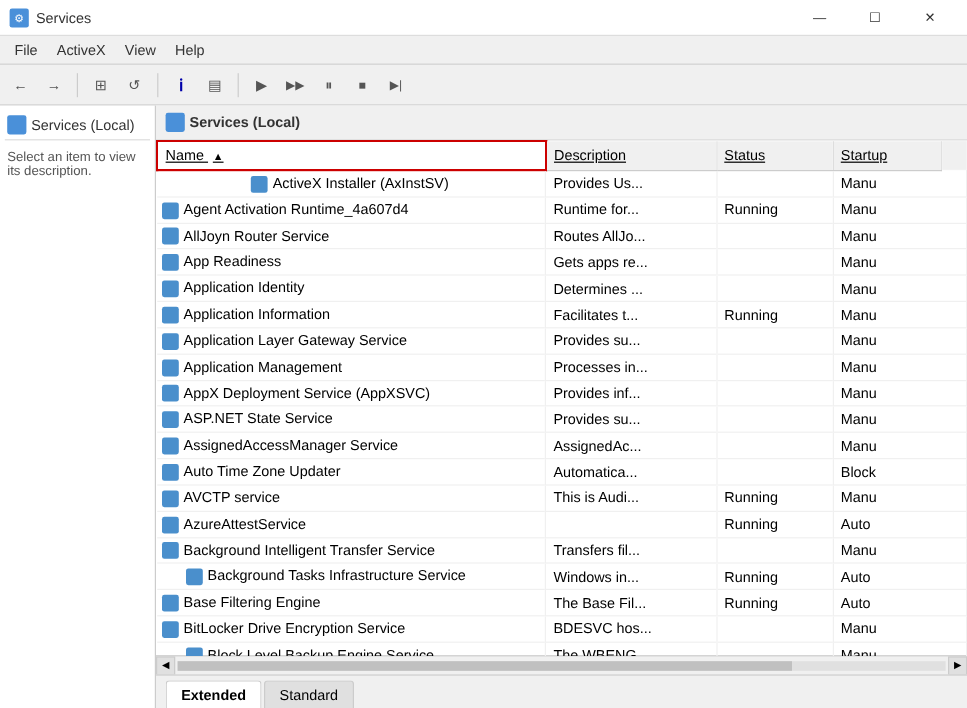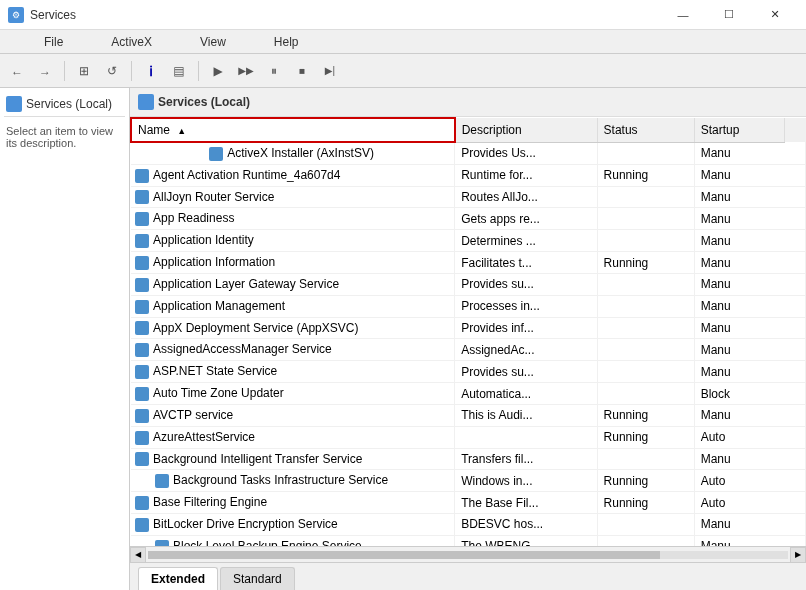--- a/index.html
+++ b/index.html
@@ -8,21 +8,21 @@
     
     .titlebar { background: #fff; height: 30px; display: flex; align-items: center; justify-content: space-between; padding: 0 8px; border-bottom: 1px solid #ddd; }
     .titlebar-left { display: flex; align-items: center; gap: 6px; }
     .titlebar-icon { width: 16px; height: 16px; background: #4a90d9; border-radius: 2px; display: flex; align-items: center; justify-content: center; color: white; font-size: 9px; }
     .titlebar-title { font-size: 12px; color: #333; }
     .titlebar-controls { display: flex; gap: 0; }
     .titlebar-btn { width: 46px; height: 30px; display: flex; align-items: center; justify-content: center; cursor: pointer; font-size: 11px; color: #333; border: none; background: transparent; }
 
     
     .menubar { background: #f0f0f0; height: 24px; display: flex; align-items: center; padding: 0 4px; border-bottom: 1px solid #ccc; }
-    .menu-item { padding: 2px 8px; cursor: pointer; font-size: 12px; color: #333; margin-left: 32px; }
+    .menu-item { padding: 2px 8px; cursor: pointer; font-size: 12px; color: #333; }
 
     
     .toolbar { background: #f0f0f0; height: 34px; display: flex; align-items: center; padding: 0 4px; border-bottom: 1px solid #ccc; gap: 2px; }
     .toolbar-btn { width: 26px; height: 26px; display: flex; align-items: center; justify-content: center; cursor: pointer; border: 1px solid transparent; background: transparent; font-size: 12px; color: #555; }
     .toolbar-sep { width: 1px; height: 20px; background: #ccc; margin: 0 4px; }
 
     
     .main { display: flex; height: calc(590px - 30px - 24px - 34px); }
 
     
@@ -34,21 +34,21 @@
     
     .right-panel { flex: 1; background: #fff; display: flex; flex-direction: column; overflow: hidden; }
     .right-panel-header { display: flex; align-items: center; gap: 4px; padding: 6px 8px; border-bottom: 1px solid #ddd; background: #f0f0f0; }
     .right-panel-icon { width: 16px; height: 16px; background: #4a90d9; border-radius: 2px; }
     .right-panel-title { font-size: 12px; font-weight: bold; color: #333; }
 
     
     .table-container { flex: 1; overflow: hidden; position: relative; }
     .table-wrapper { overflow-y: auto; overflow-x: hidden; height: 100%; }
     table { width: 100%; border-collapse: collapse; table-layout: fixed; }
-    thead th { background: #f0f0f0; border-bottom: 1px solid #ccc; border-right: 1px solid #ddd; padding: 4px 6px; font-size: 12px; font-weight: normal; text-align: left; cursor: pointer; position: sticky; top: 0; z-index: 10; white-space: nowrap; overflow: hidden; }
+    thead th { background: #f0f0f0; border-bottom: 1px solid #ccc; border-right: 1px solid #ddd; padding: 4px 6px; font-size: 12px; font-weight: normal; text-align: left; cursor: pointer; position: sticky; top: 0; z-index: 10; white-space: nowrap; overflow: hidden; text-decoration: underline; }
     .th-name { width: 250px; border: 2px solid #cc0000; background: #fff; }
     .th-desc { width: 110px; }
     .th-status { width: 75px; }
     .th-startup { width: 70px; }
     .th-scroll { width: 16px; padding: 0; border: none; background: #f0f0f0; }
     
     tbody tr { border-bottom: 1px solid #f0f0f0; cursor: default; }
     tbody td { padding: 3px 6px; font-size: 12px; overflow: hidden; text-overflow: ellipsis; white-space: nowrap; border-right: 1px solid #f0f0f0; }
 
     
@@ -189,28 +189,28 @@
                 <td></td>
                 <td colspan="2">Manu</td>
               </tr>
               <tr>
                 <td style="padding-left: 4px;"><span style="display: inline-block; width: 14px; height: 14px; background: rgb(74, 143, 204); border-radius: 2px; vertical-align: middle; margin-right: 4px;"></span><span>AppX Deployment Service (AppXSVC)</span></td>
                 <td>Provides inf...</td>
                 <td></td>
                 <td colspan="2">Manu</td>
               </tr>
               <tr>
+                <td style="padding-left: 4px;"><span style="display: inline-block; width: 14px; height: 14px; background: rgb(74, 143, 204); border-radius: 2px; vertical-align: middle; margin-right: 4px;"></span><span>ASP.NET State Service</span></td>
+                <td>Provides su...</td>
+                <td></td>
+                <td colspan="2">Manu</td>
+              </tr>
+              <tr>
                 <td style="padding-left: 4px;"><span style="display: inline-block; width: 14px; height: 14px; background: rgb(74, 143, 204); border-radius: 2px; vertical-align: middle; margin-right: 4px;"></span><span>AssignedAccessManager Service</span></td>
                 <td>AssignedAc...</td>
-                <td></td>
-                <td colspan="2">Manu</td>
-              </tr>
-              <tr>
-                <td style="padding-left: 4px;"><span style="display: inline-block; width: 14px; height: 14px; background: rgb(74, 143, 204); border-radius: 2px; vertical-align: middle; margin-right: 4px;"></span><span>ASP.NET State Service</span></td>
-                <td>Provides su...</td>
                 <td></td>
                 <td colspan="2">Manu</td>
               </tr>
               <tr>
                 <td style="padding-left: 4px;"><span style="display: inline-block; width: 14px; height: 14px; background: rgb(74, 143, 204); border-radius: 2px; vertical-align: middle; margin-right: 4px;"></span><span>Auto Time Zone Updater</span></td>
                 <td>Automatica...</td>
                 <td></td>
                 <td colspan="2">Block</td>
               </tr>
               <tr>

